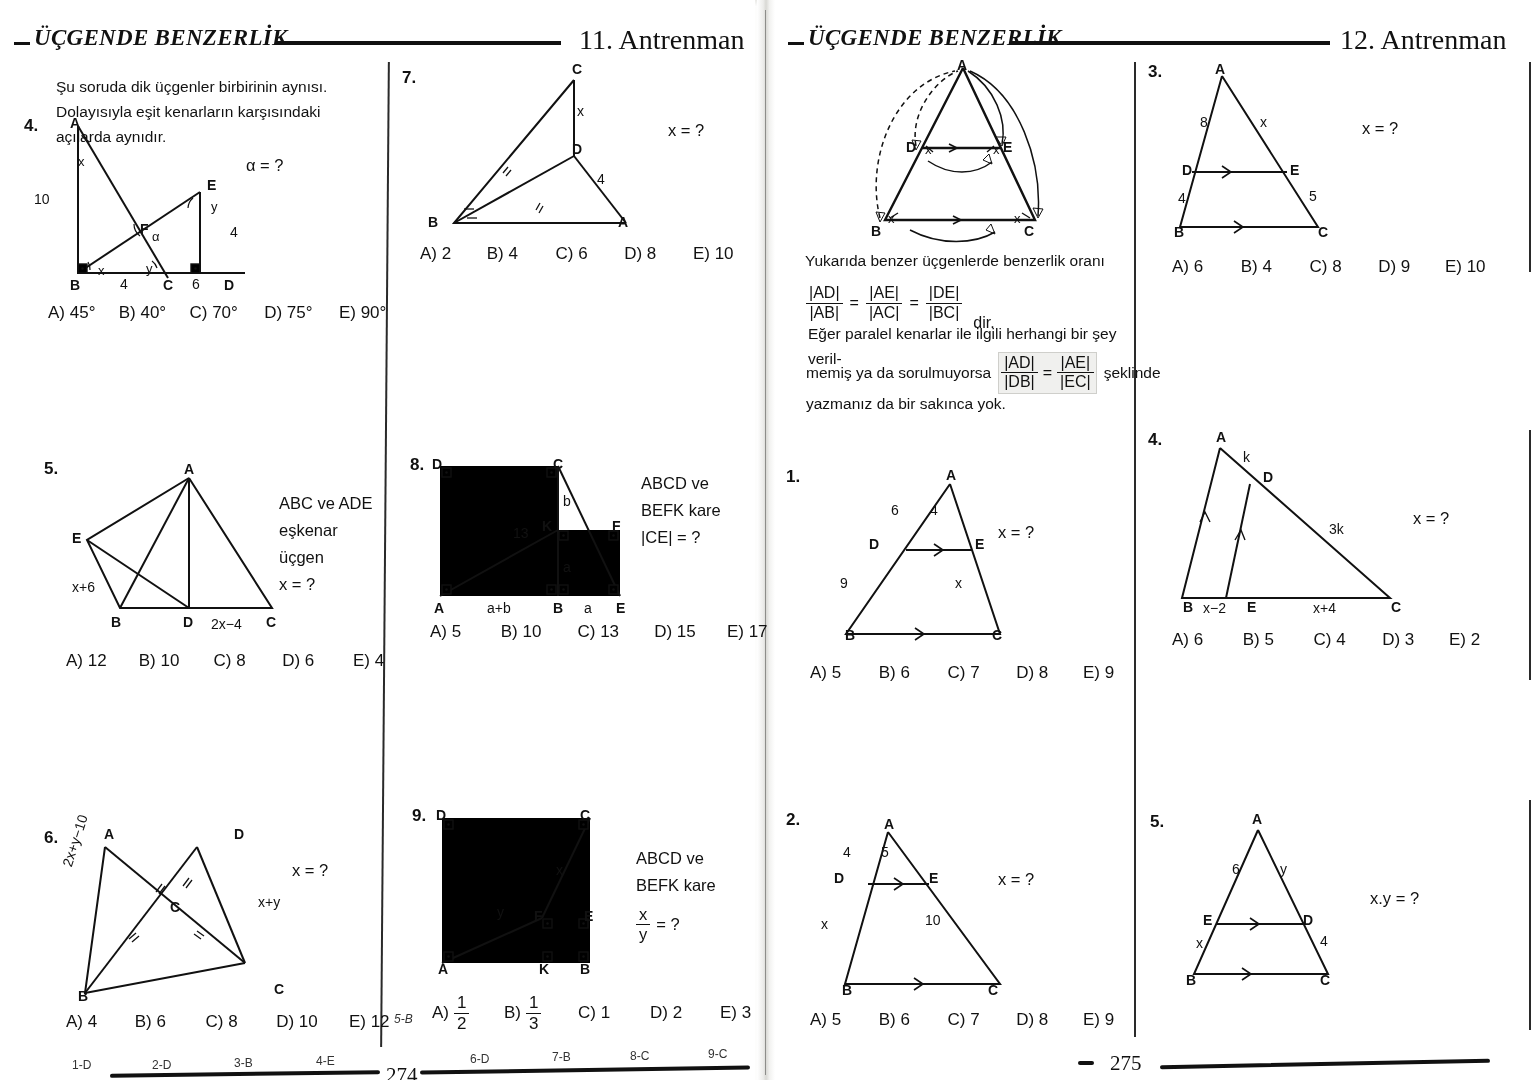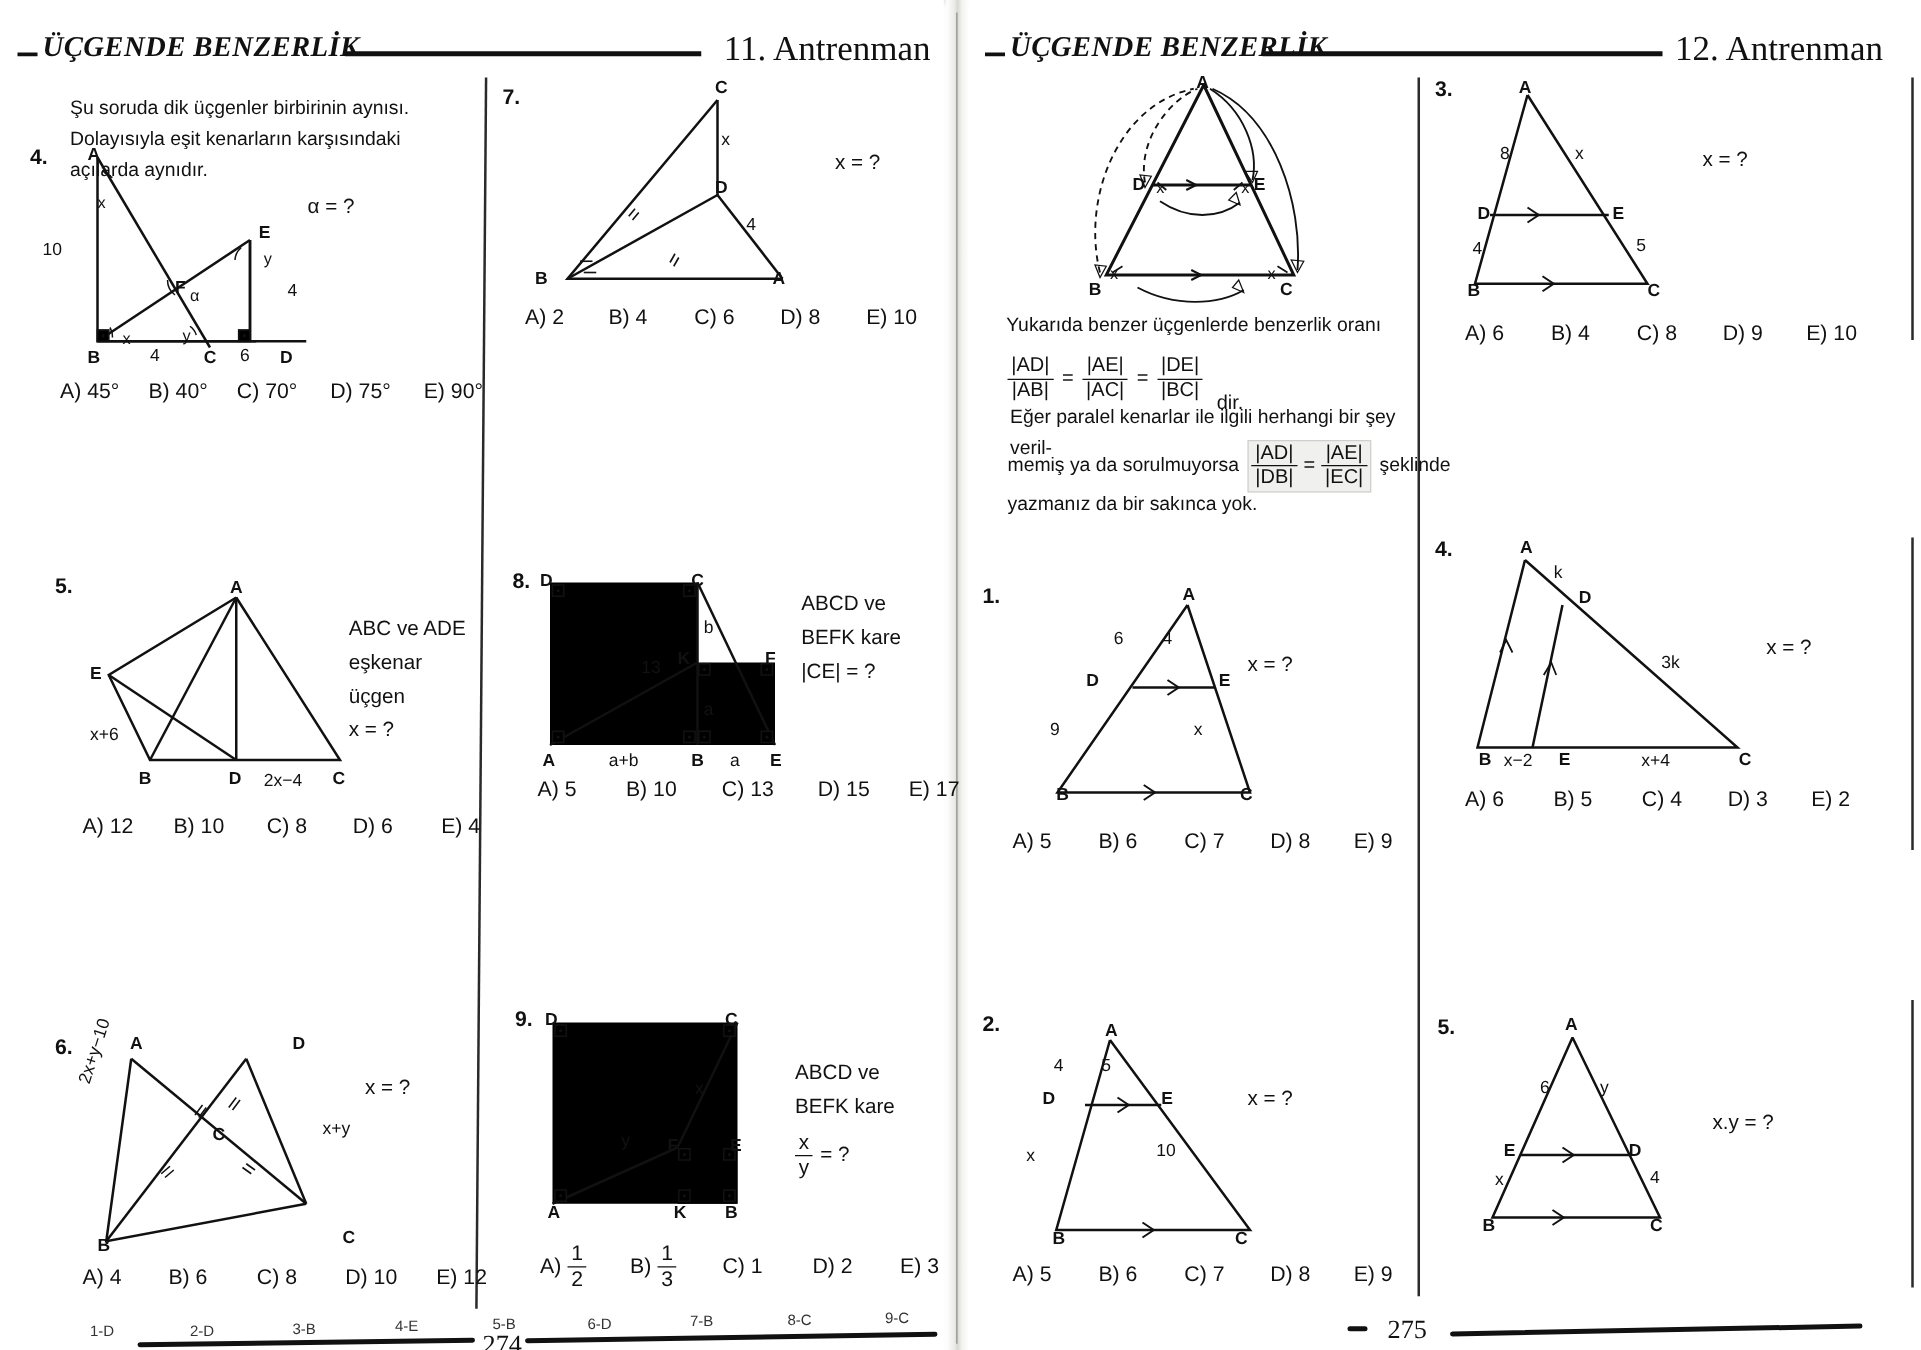--- a/index.html
+++ b/index.html
@@ -344,21 +344,21 @@
     <span style="width:72px">C) 1</span>
     <span style="width:70px">D) 2</span>
     <span>E) 3</span>
   </div>
 
   <div>
     <div class="keyrow" style="left:72px;top:1058px;">1-D</div>
     <div class="keyrow" style="left:152px;top:1058px;">2-D</div>
     <div class="keyrow" style="left:234px;top:1056px;">3-B</div>
     <div class="keyrow" style="left:316px;top:1054px;">4-E</div>
-    <div class="keyrow" style="left:394px;top:1052px;">5-B</div>
+    <div class="keyrow" style="left:394px;top:1012px;font-style:italic;">5-B</div>
     <div class="keyrow" style="left:470px;top:1052px;">6-D</div>
     <div class="keyrow" style="left:552px;top:1050px;">7-B</div>
     <div class="keyrow" style="left:630px;top:1049px;">8-C</div>
     <div class="keyrow" style="left:708px;top:1047px;">9-C</div>
   </div>
   <div class="botrule" style="left:110px;top:1072px;width:270px;transform:rotate(-.8deg);"></div>
   <div class="pg" style="left:386px;top:1063px;">274</div>
   <div class="botrule" style="left:420px;top:1068px;width:330px;transform:rotate(-.9deg);"></div>
 
   <div>

